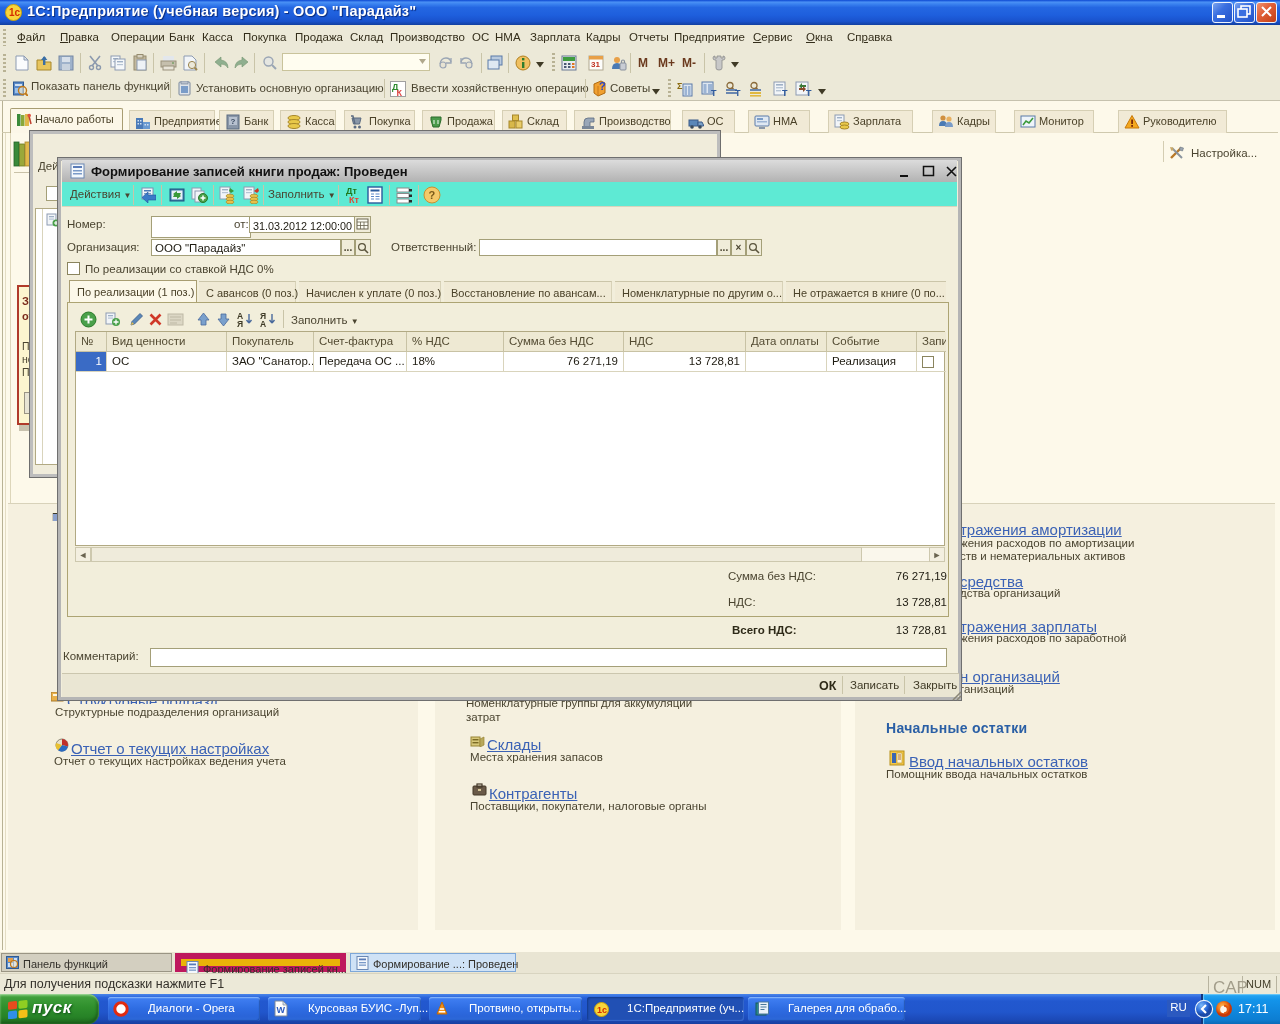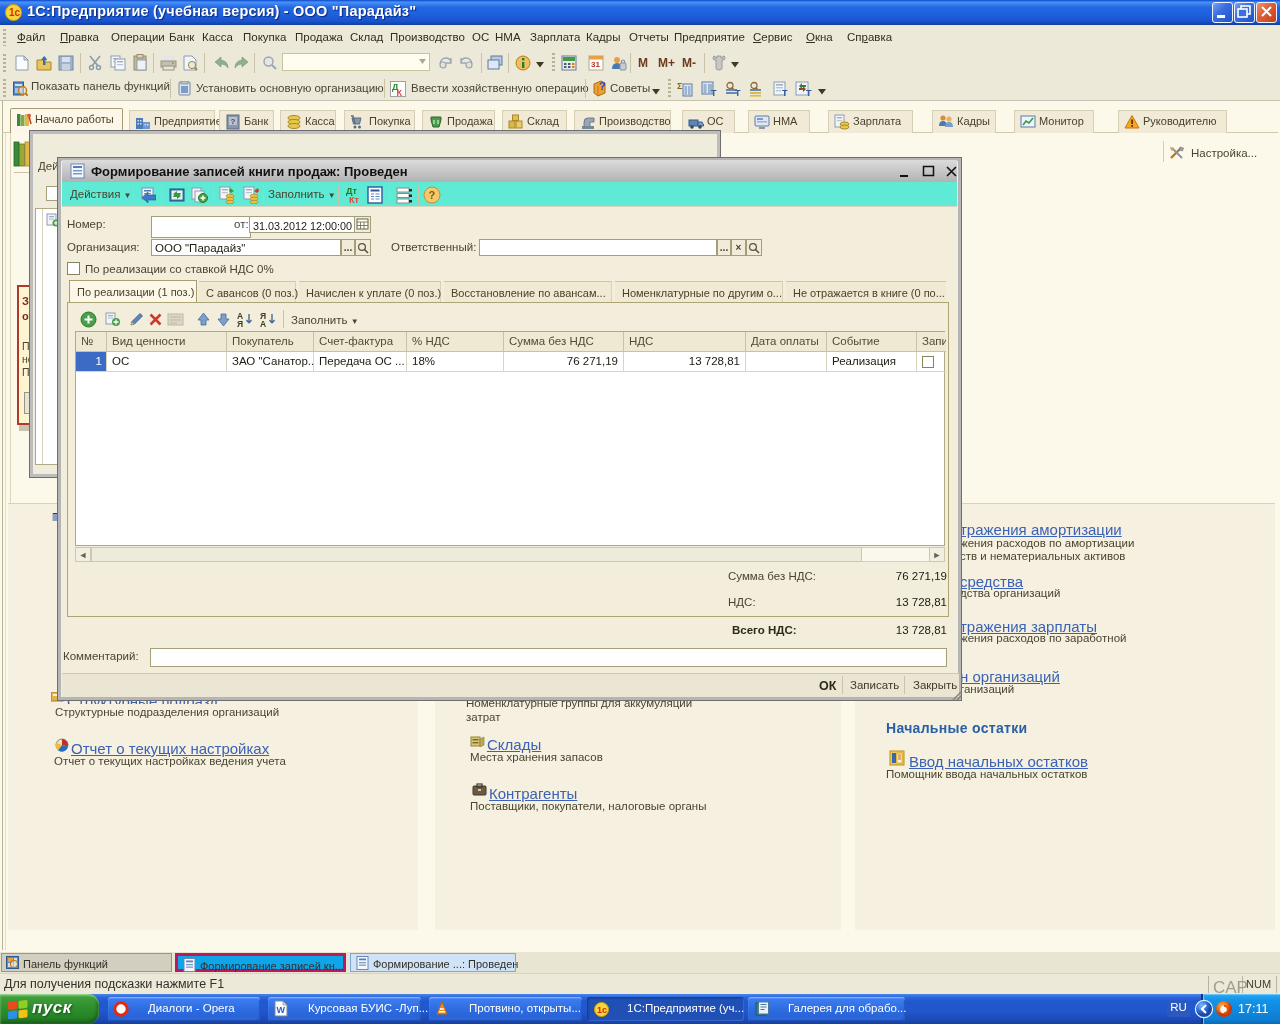--- a/index.html
+++ b/index.html
@@ -733,21 +733,21 @@
   <div class="abs" style="left:1px;top:1px;width:171px;height:19px;background:#d3cfc0;border:1px solid #9a9584">
     <svg class="abs" style="left:4px;top:2px" width="14" height="14">
         <rect x="0.5" y="0.5" width="12" height="12" fill="#5a8ac8" stroke="#2e5a94"></rect>
         <rect x="2" y="2" width="5" height="4" fill="#e8a048"></rect>
         <rect x="8" y="2" width="3" height="9" fill="#cfe0f2"></rect>
         <rect x="2" y="7" width="5" height="4" fill="#cfe0f2"></rect>
         <circle cx="8" cy="8" r="3.5" fill="#f4e8c8" fill-opacity=".5" stroke="#c07818" stroke-width="1.2"></circle>
       </svg>
     <div class="abs" style="left:21px;top:4px;font-size:11px;color:#33302a;white-space:nowrap">Панель функций</div>
   </div>
-  <div class="abs" style="left:175px;top:1px;width:171px;height:19px;background:#0ea5e9;border:3px solid #be185d">
+  <div class="abs" style="left:175px;top:1px;width:171px;height:19px;background:#eab308;border:6px solid #be185d">
     <svg class="abs" style="left:5px;top:2px" width="14" height="14">
         <rect x="1" y="0.5" width="11" height="13" fill="#f4f8fc" stroke="#6a88b4"></rect>
         <rect x="3" y="2.5" width="7" height="1.8" fill="#5a7cb8"></rect>
         <rect x="3" y="6" width="7" height="1.3" fill="#7a9ac8"></rect>
         <rect x="3" y="8.5" width="7" height="1.3" fill="#7a9ac8"></rect>
       </svg>
     <div class="abs" style="left:22px;top:4px;font-size:11px;color:#33302a;white-space:nowrap">Формирование записей кн...</div>
   </div>
   <div class="abs" style="left:350px;top:1px;width:166px;height:19px;background:#cfe2f6;border:1px solid #7da7d8">
     <svg class="abs" style="left:5px;top:2px" width="14" height="14">

